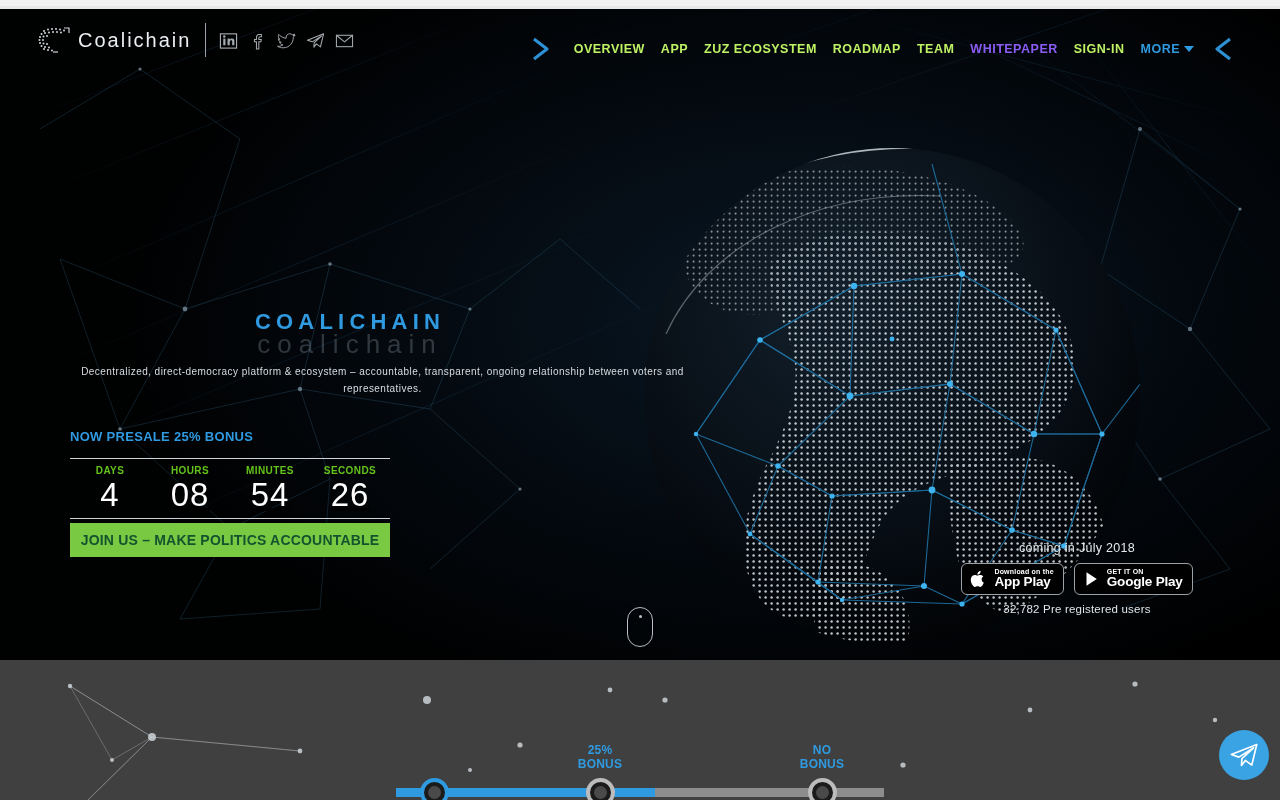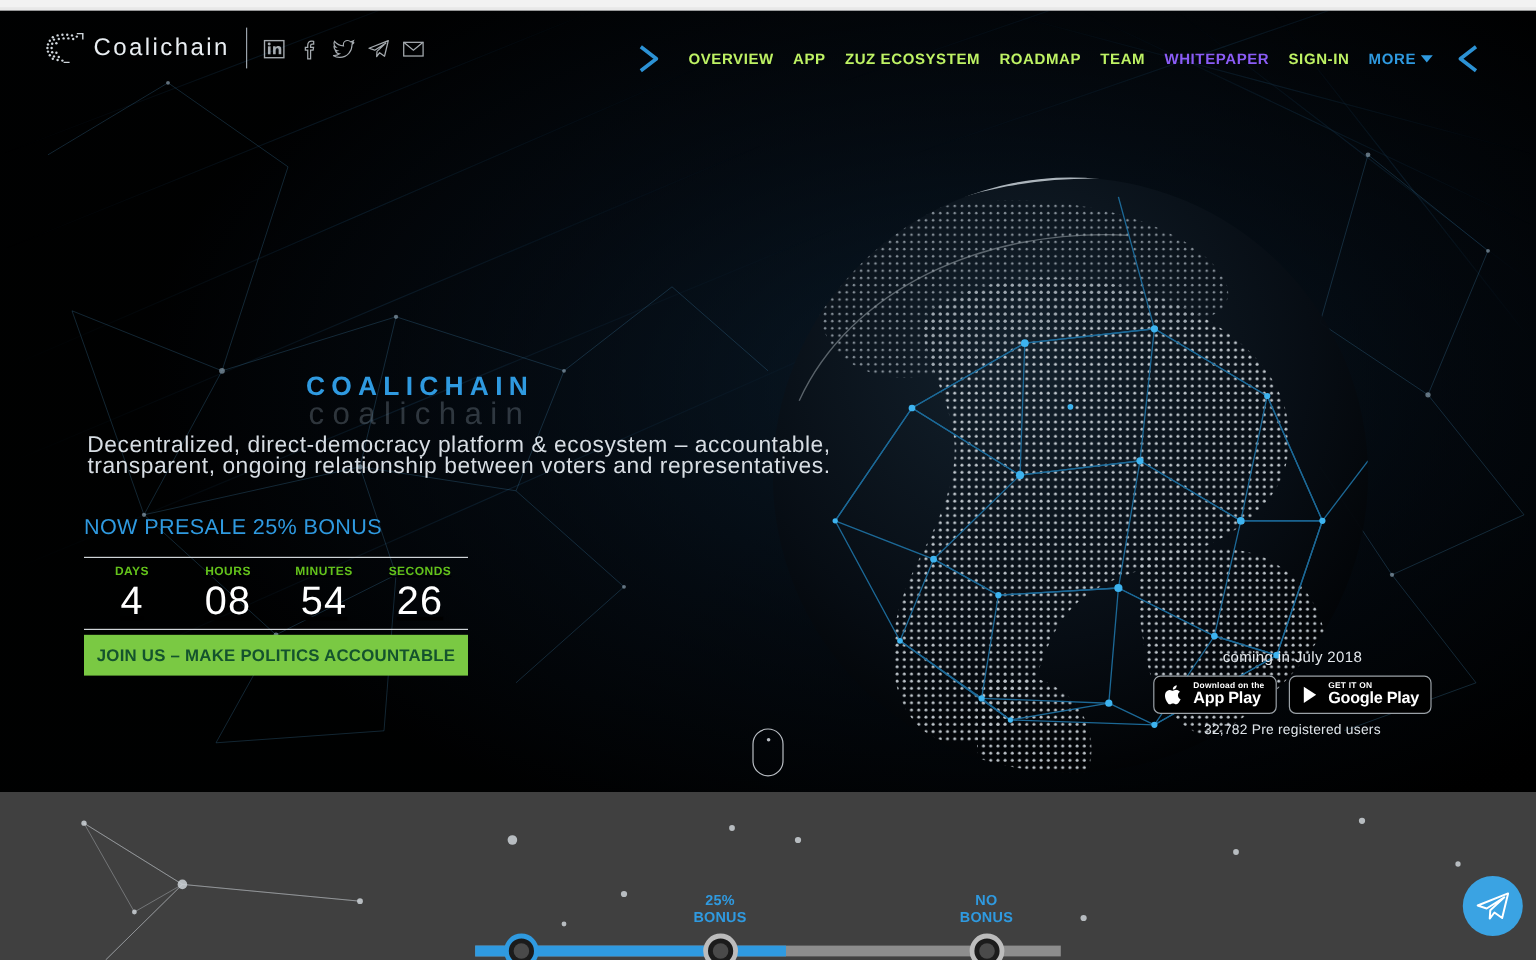--- a/index.html
+++ b/index.html
@@ -69,28 +69,28 @@
   .hero-title-wrap { position: absolute; left: 0; top: 300px; width: 700px; text-align: center; z-index: 20; }
   .hero-title {
     color: #2f9ae0; font-size: 22px; font-weight: 700; letter-spacing: 5.2px;
   }
   .hero-title-ghost {
     color: rgba(150,165,178,.30); font-size: 26px; letter-spacing: 7px; font-weight: 300;
     margin-top: -6px;
   }
   .hero-tagline {
     position: absolute; left: 60px; top: 354px; width: 645px; z-index: 20;
-    color: #d7dde3; font-size: 19px; line-height: 17px; letter-spacing: .45px;
+    color: #d7dde3; font-size: 10px; line-height: 17px; letter-spacing: .45px;
     text-align: center;
   }
 
   
   .presale { position: absolute; left: 70px; top: 420px; width: 320px; z-index: 25; }
   .presale-head {
-    color: #2f9ae0; font-size: 18px; font-weight: 400; letter-spacing: .3px; margin-bottom: 14px;
+    color: #2f9ae0; font-size: 13px; font-weight: 700; letter-spacing: .3px; margin-bottom: 14px;
   }
   .counter {
     border-top: 1px solid #cfd4d8; border-bottom: 1px solid #cfd4d8;
     display: flex; padding: 6px 0 4px 0;
   }
   .cell { flex: 1; text-align: center; text-decoration: underline; }
   .cell .lbl { color: #63c21b; font-size: 10px; font-weight: 700; letter-spacing: .4px; }
   .cell .val { color: #fff; font-size: 33px; font-weight: 300; line-height: 38px; letter-spacing: 1px; }
   .price { color: #fff; font-size: 24px; font-weight: 300; text-align: center; padding: 10px 0 8px 0; letter-spacing: .5px; }
   .price .old { color: #8d939a; text-decoration: line-through; }

